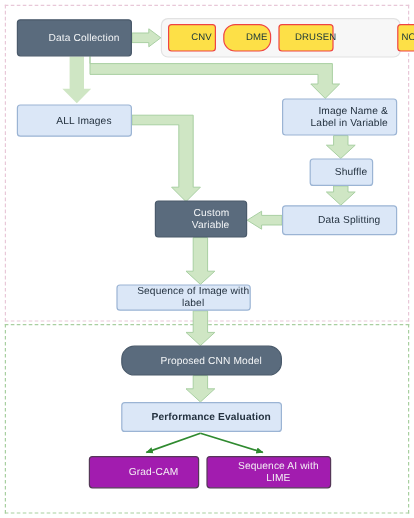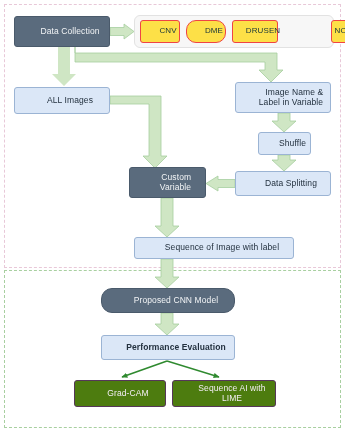--- a/index.html
+++ b/index.html
@@ -88,39 +88,39 @@
   
   .node.teal {
     background: #fde047;
     border: 1px solid #ef4444;
     color: #16343a;
     font-size: 8px;
     border-radius: 3px;
   }
   
   .node.purple {
-    background: #4d7c0f;
+    background: #a21caf;
     border: 1px solid #553758;
     color: #f3eef4;
     font-size: 8.5px;
   }
 
   
   #n-data-collection  { left: 14px;  top: 16px;  width: 96px;  height: 31px; }
   #n-cnv              { left: 140px; top: 20px;  width: 40px;  height: 23px; }
   #n-dme              { left: 186px; top: 20px;  width: 40px;  height: 23px; border-radius: 10px; }
   #n-drusen           { left: 232px; top: 20px;  width: 46px;  height: 23px; }
   #n-normal           { left: 284px; top: 20px;  width: 26px;  height: 23px; margin-left: 47px; }
 
   #n-all-images       { left: 14px;  top: 87px;  width: 96px;  height: 27px; }
   #n-image-name       { left: 235px; top: 82px;  width: 96px;  height: 31px; }
   #n-shuffle          { left: 258px; top: 132px; width: 53px;  height: 23px; }
   #n-data-splitting   { left: 235px; top: 171px; width: 96px;  height: 25px; }
   #n-custom-generator { left: 129px; top: 167px; width: 77px;  height: 31px; }
-  #n-sequence         { left: 97px;  top: 237px; width: 160px; height: 22px; margin-left: 37px; }
+  #n-sequence         { left: 97px;  top: 237px; width: 112px; height: 22px; }
 
   #n-cnn-model        { left: 101px; top: 288px; width: 134px; height: 25px; border-radius: 11px; }
   #n-performance      { left: 101px; top: 335px; width: 134px; height: 25px; font-weight: bold; }
   #n-gradcam          { left: 74px;  top: 380px; width: 92px;  height: 27px; }
   #n-lime             { left: 172px; top: 380px; width: 104px; height: 27px; }
 
   
   #arrows {
     position: absolute;
     left: 0;

